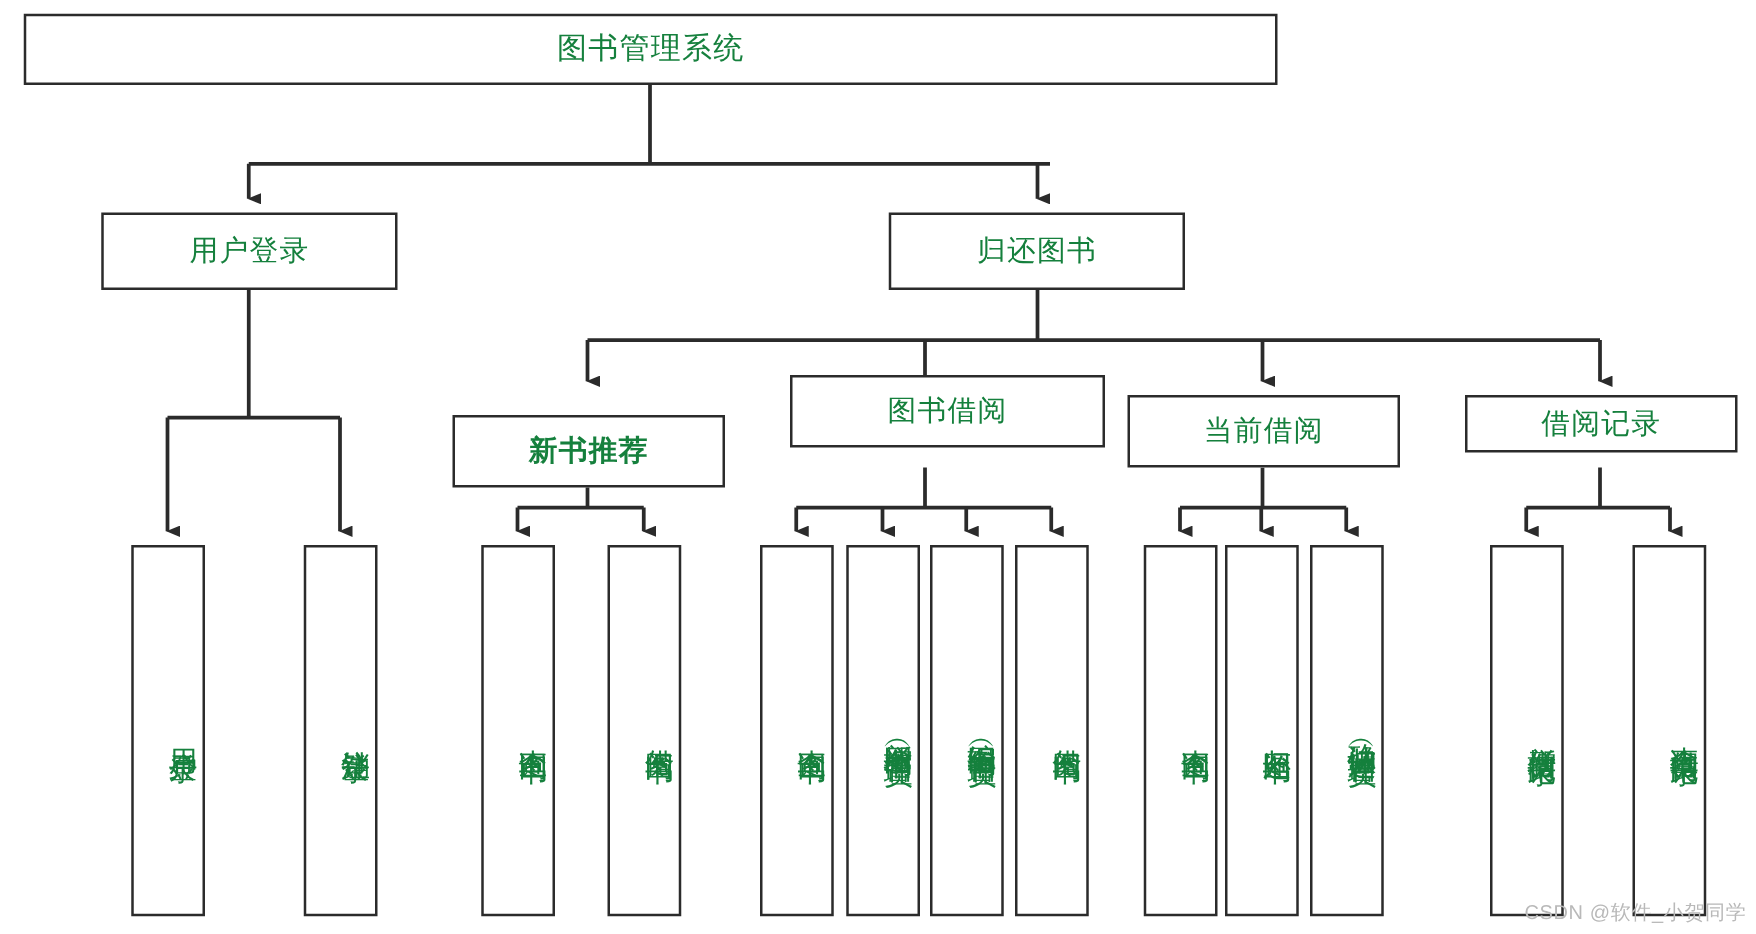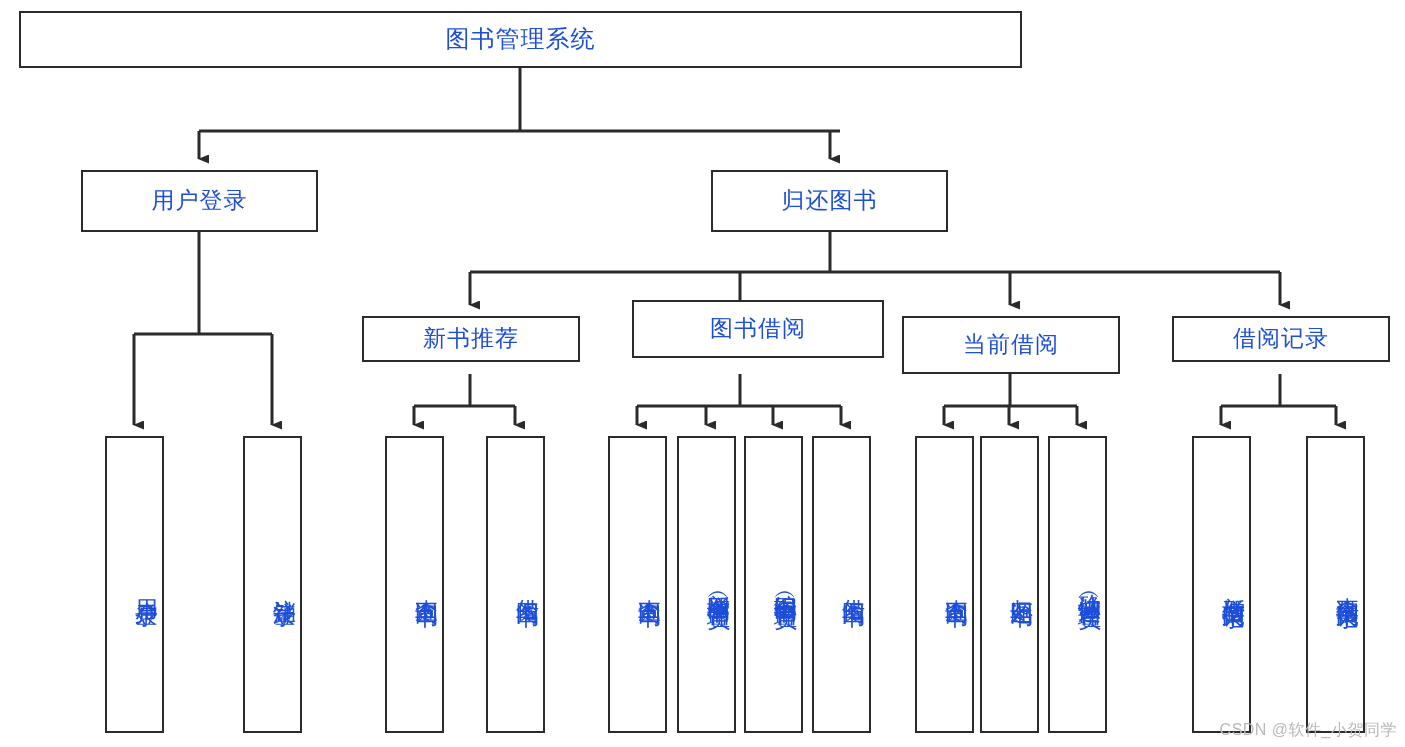--- a/index.html
+++ b/index.html
@@ -21,21 +21,21 @@
     pointer-events:none;
   }
   .node{
     position:absolute;
     box-sizing:border-box;
     background:#ffffff;
     border:2px solid #2b2b2b;
     display:flex;
     align-items:center;
     justify-content:center;
-    color:#1d4ed8;
+    color:#15803d;
     z-index:2;
   }
   .node.horiz{
     font-size:23px;
     letter-spacing:1px;
     line-height:1.2;
   }
   .node.vert{
     writing-mode:vertical-rl;
     text-orientation:upright;
@@ -123,21 +123,21 @@
     <span>图书管理系统</span>
   </div>
 
   <div class="node horiz" style="left:81px; top:170px; width:237px; height:62px;">
     <span>用户登录</span>
   </div>
   <div class="node horiz" style="left:711px; top:170px; width:237px; height:62px;">
     <span>归还图书</span>
   </div>
 
-  <div class="node horiz" style="left:362px; top:316px; width:218px; height:46px;">
+  <div class="node horiz" style="left:362px; top:332px; width:218px; height:58px;font-weight:bold;">
     <span>新书推荐</span>
   </div>
   <div class="node horiz" style="left:632px; top:300px; width:252px; height:58px;">
     <span>图书借阅</span>
   </div>
   <div class="node horiz" style="left:902px; top:316px; width:218px; height:58px;">
     <span>当前借阅</span>
   </div>
   <div class="node horiz" style="left:1172px; top:316px; width:218px; height:46px;">
     <span>借阅记录</span>

